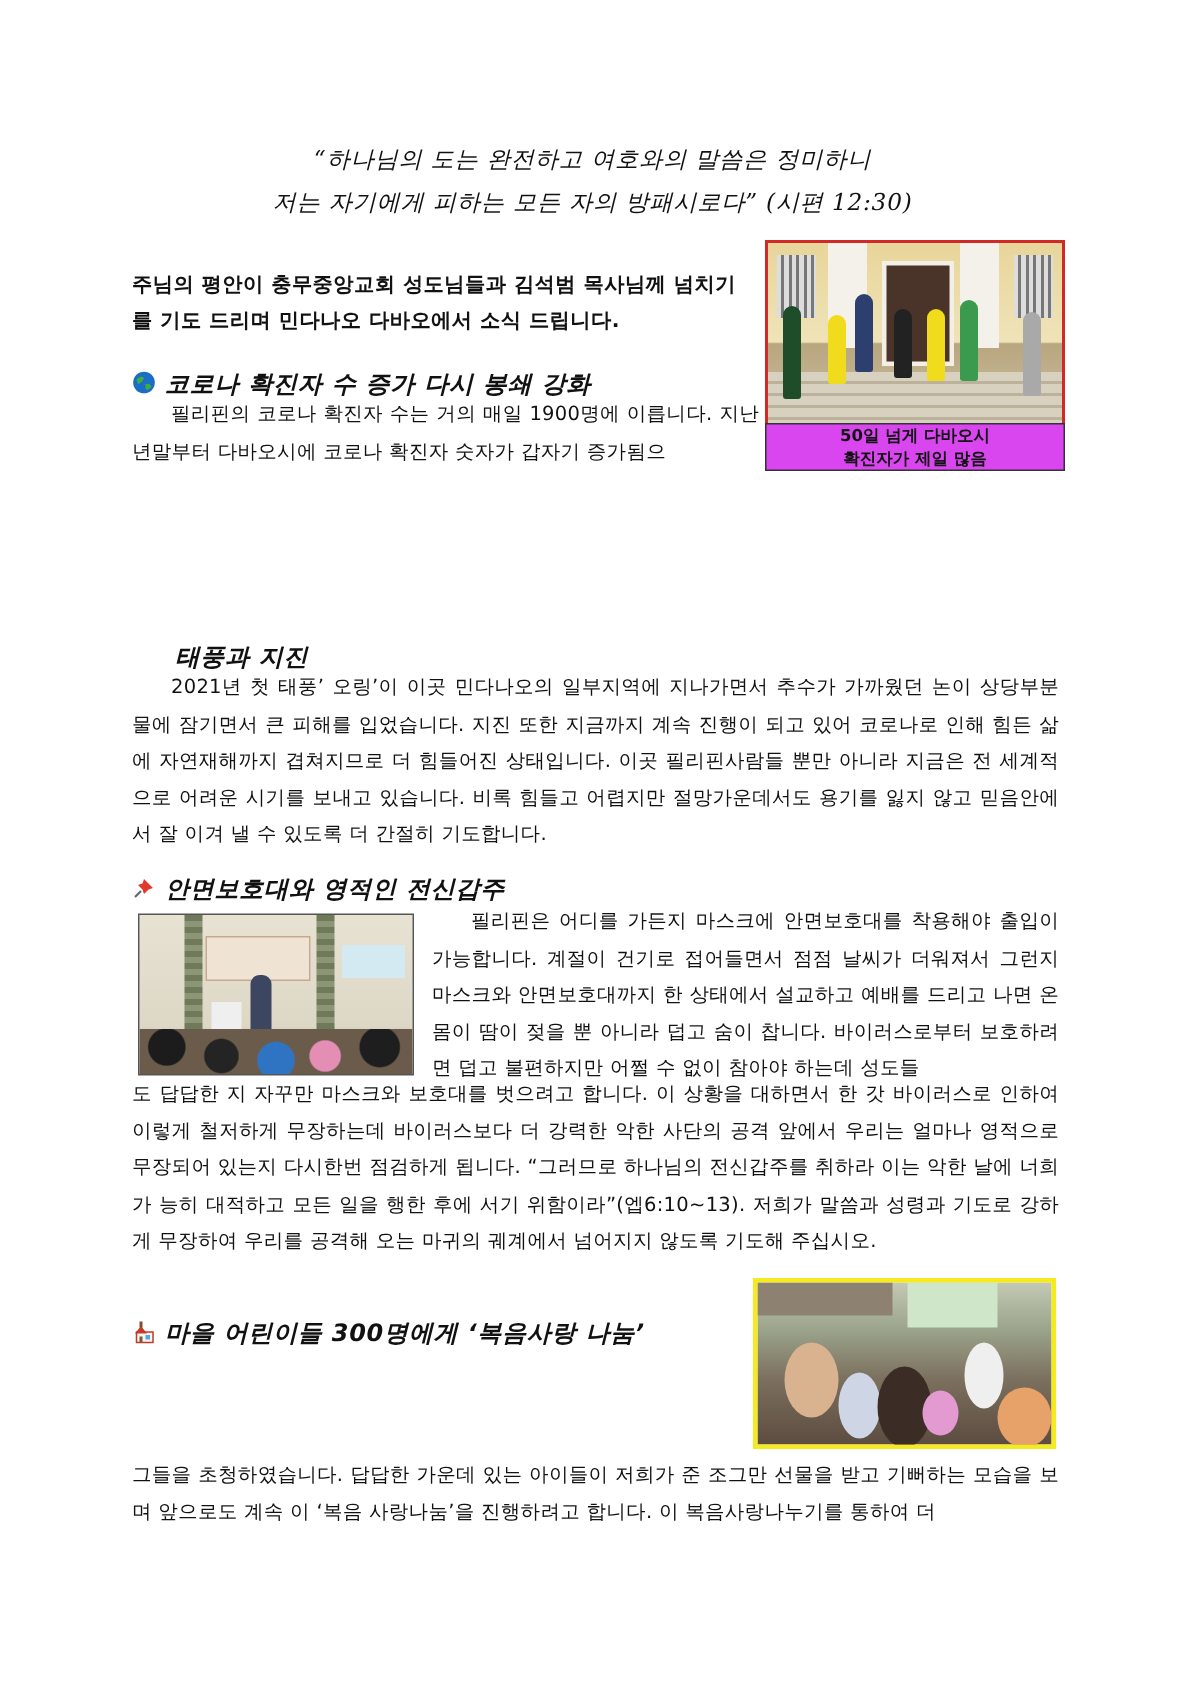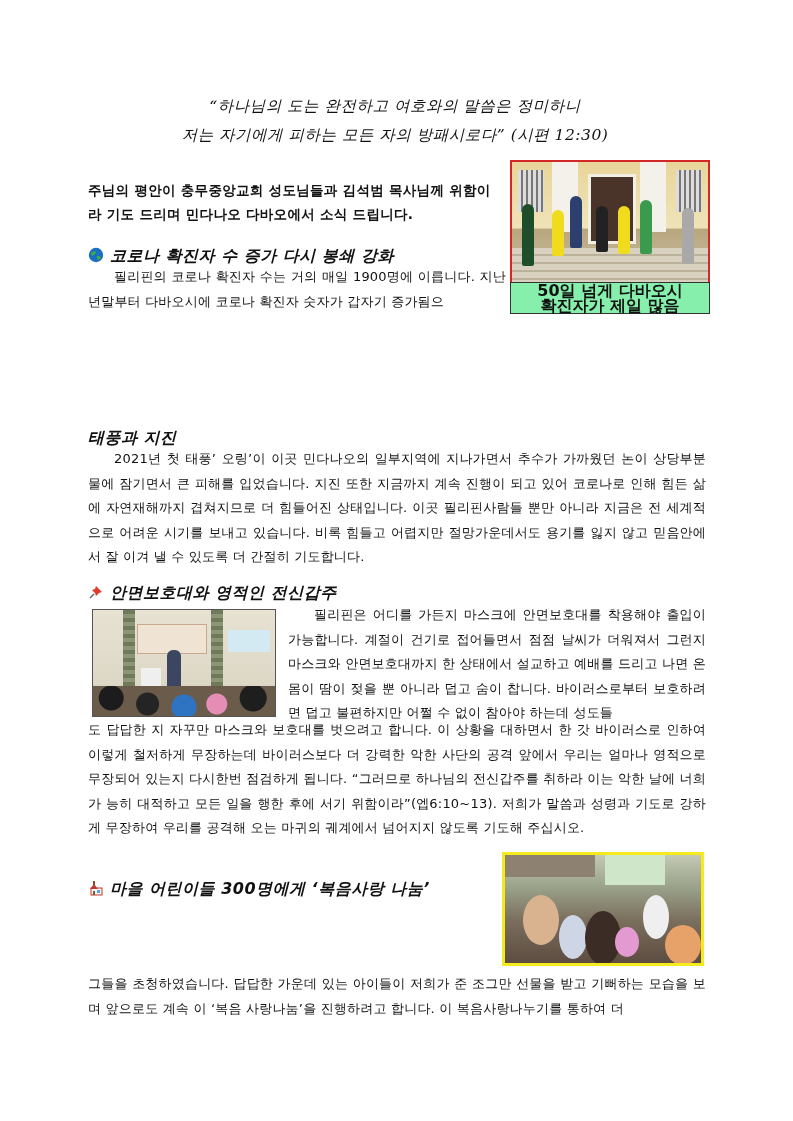--- a/index.html
+++ b/index.html
@@ -17,22 +17,22 @@
 
     .section-title { position: absolute; left: 88px; font-weight: bold; font-style: italic;
                      font-size: 16px; line-height: 22px; white-space: nowrap; letter-spacing: 0.5px; }
     .section-title .icon { display: inline-block; width: 16px; height: 16px; vertical-align: -2px; margin-right: 6px; }
 
     .para { position: absolute; left: 88px; width: 618px; font-size: 13px; line-height: 24.6px;
             text-align: justify; letter-spacing: 0.2px; }
     .para .indent { display: inline-block; width: 26px; }
 
     .photo { position: absolute; overflow: hidden; }
-    .caption-box { position: absolute; background: #86efac; border: 1px solid #333;
-                   text-align: center; font-weight: bold; font-size: 16px; line-height: 15px; }
+    .caption-box { position: absolute; background: #d946ef; border: 1px solid #333;
+                   text-align: center; font-weight: bold; font-size: 11px; line-height: 15px; }
 
     
     .p1 { left: 510px; top: 160px; width: 196px; height: 120px; border: 2px solid #d32828;
           background: linear-gradient(#e8d59a 0%, #efe3b8 55%, #b8a67e 56%, #cbbfa4 100%); }
     .p1 .col { position: absolute; top: 0; width: 26px; height: 70px; background: #f4f1ea; }
     .p1 .door { position: absolute; left: 76px; top: 12px; width: 42px; height: 64px; background: #4a3328; border: 3px solid #f2efe6; }
     .p1 .win { position: absolute; top: 8px; width: 26px; height: 42px; background: repeating-linear-gradient(90deg,#ddd 0 3px,#777 3px 5px); }
     .p1 .person { position: absolute; width: 12px; border-radius: 6px 6px 2px 2px; }
     .p1 .steps { position: absolute; left: 0; right: 0; bottom: 0; height: 34px;
                  background: repeating-linear-gradient(#d9d1bf 0 6px, #bcb29c 6px 8px); }
@@ -63,21 +63,21 @@
 </head>
 <body>
 
 <div class="page">
 
   <div class="verse">
     <span class="v-line">“하나님의 도는 완전하고 여호와의 말씀은 정미하니</span>
     <span class="v-line">저는 자기에게 피하는 모든 자의 방패시로다” (시편 12:30)</span>
   </div>
 
-  <div class="greeting">주님의 평안이 충무중앙교회 성도님들과 김석범 목사님께 위함이라 기도 드리며 민다나오 다바오에서 소식 드립니다.</div>
+  <div class="greeting">주님의 평안이 충무중앙교회 성도님들과 김석범 목사님께 넘치기를 기도 드리며 민다나오 다바오에서 소식 드립니다.</div>
 
   <div class="photo p1">
     <div class="win" style="left:6px"></div>
     <div class="col" style="left:40px"></div>
     <div class="door"></div>
     <div class="col" style="left:128px"></div>
     <div class="win" style="left:164px"></div>
     <div class="steps"></div>
     <div class="person" style="left:10px;top:42px;height:62px;background:#1f4d2a"></div>
     <div class="person" style="left:40px;top:48px;height:46px;background:#f0dc1c"></div>
@@ -95,21 +95,21 @@
   <div class="section-title" style="top:245px;">
     <svg class="icon" viewBox="0 0 16 16">
       <circle cx="8" cy="8" r="7.2" fill="#1a6fc4"></circle>
       <path d="M3 6 Q6 3 8 5 Q7 8 4 9 Z M9 9 Q12 8 13 11 Q10 14 9 12 Z" fill="#3fae3f"></path>
     </svg><span>코로나 확진자 수 증가 다시 봉쇄 강화</span>
   </div>
   <div class="para" style="top:265px; width:418px;">
     <span class="indent"></span><span>필리핀의 코로나 확진자 수는 거의 매일 1900명에 이릅니다. 지난 년말부터 다바오시에 코로나 확진자 숫자가 갑자기 증가됨으</span>
   </div>
 
-  <div class="section-title" style="top:427px;">
+  <div class="section-title" style="top:427px;margin-left:29px;">
     <span>태풍과 지진</span>
   </div>
   <div class="para" style="top:447px;">
     <span class="indent"></span><span>2021년 첫 태풍’ 오링’이 이곳 민다나오의 일부지역에 지나가면서 추수가 가까웠던 논이 상당부분 물에 잠기면서 큰 피해를 입었습니다. 지진 또한 지금까지 계속 진행이 되고 있어 코로나로 인해 힘든 삶에 자연재해까지 겹쳐지므로 더 힘들어진 상태입니다. 이곳 필리핀사람들 뿐만 아니라 지금은 전 세계적으로 어려운 시기를 보내고 있습니다. 비록 힘들고 어렵지만 절망가운데서도 용기를 잃지 않고 믿음안에서 잘 이겨 낼 수 있도록 더 간절히 기도합니다.</span>
   </div>
 
   <div class="section-title" style="top:582px;">
     <svg class="icon" viewBox="0 0 16 16">
       <path d="M8 2 L14 8 L11 9 L8 12 L7 9 L4 6 L7 5 Z" fill="#e23a2a"></path>
       <line x1="6" y1="10" x2="2" y2="14" stroke="#666" stroke-width="1.4"></line>

